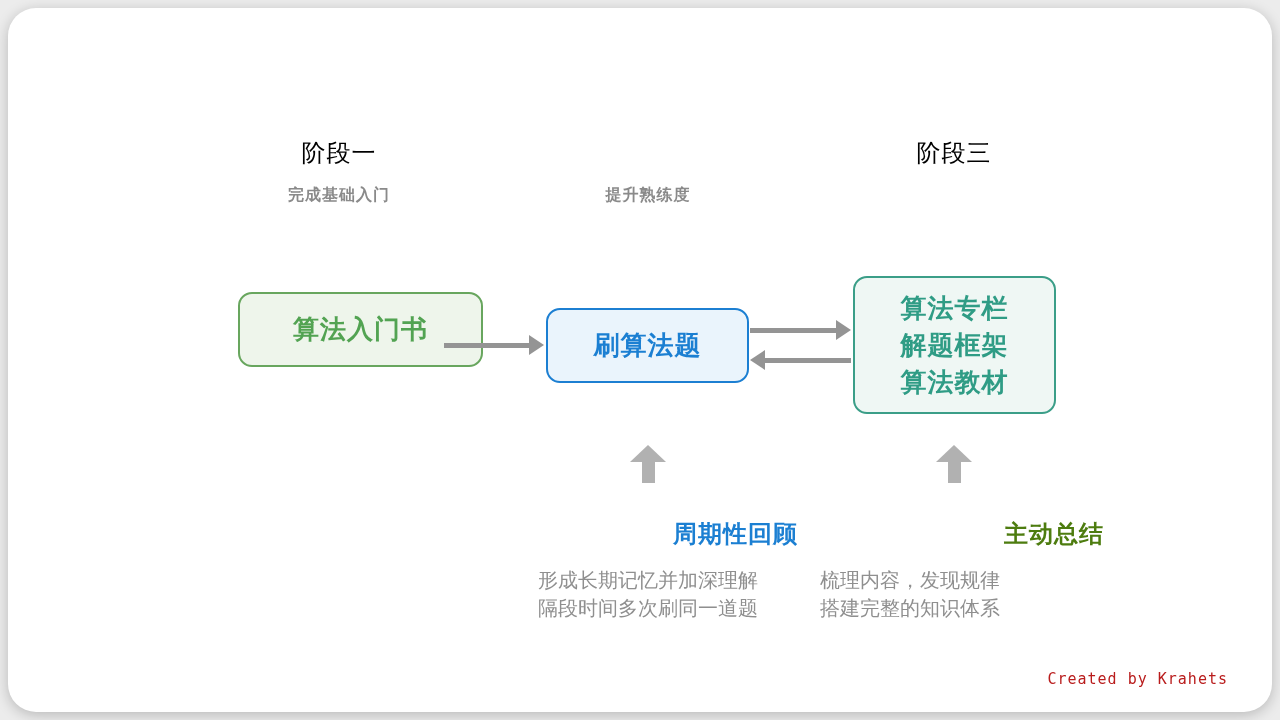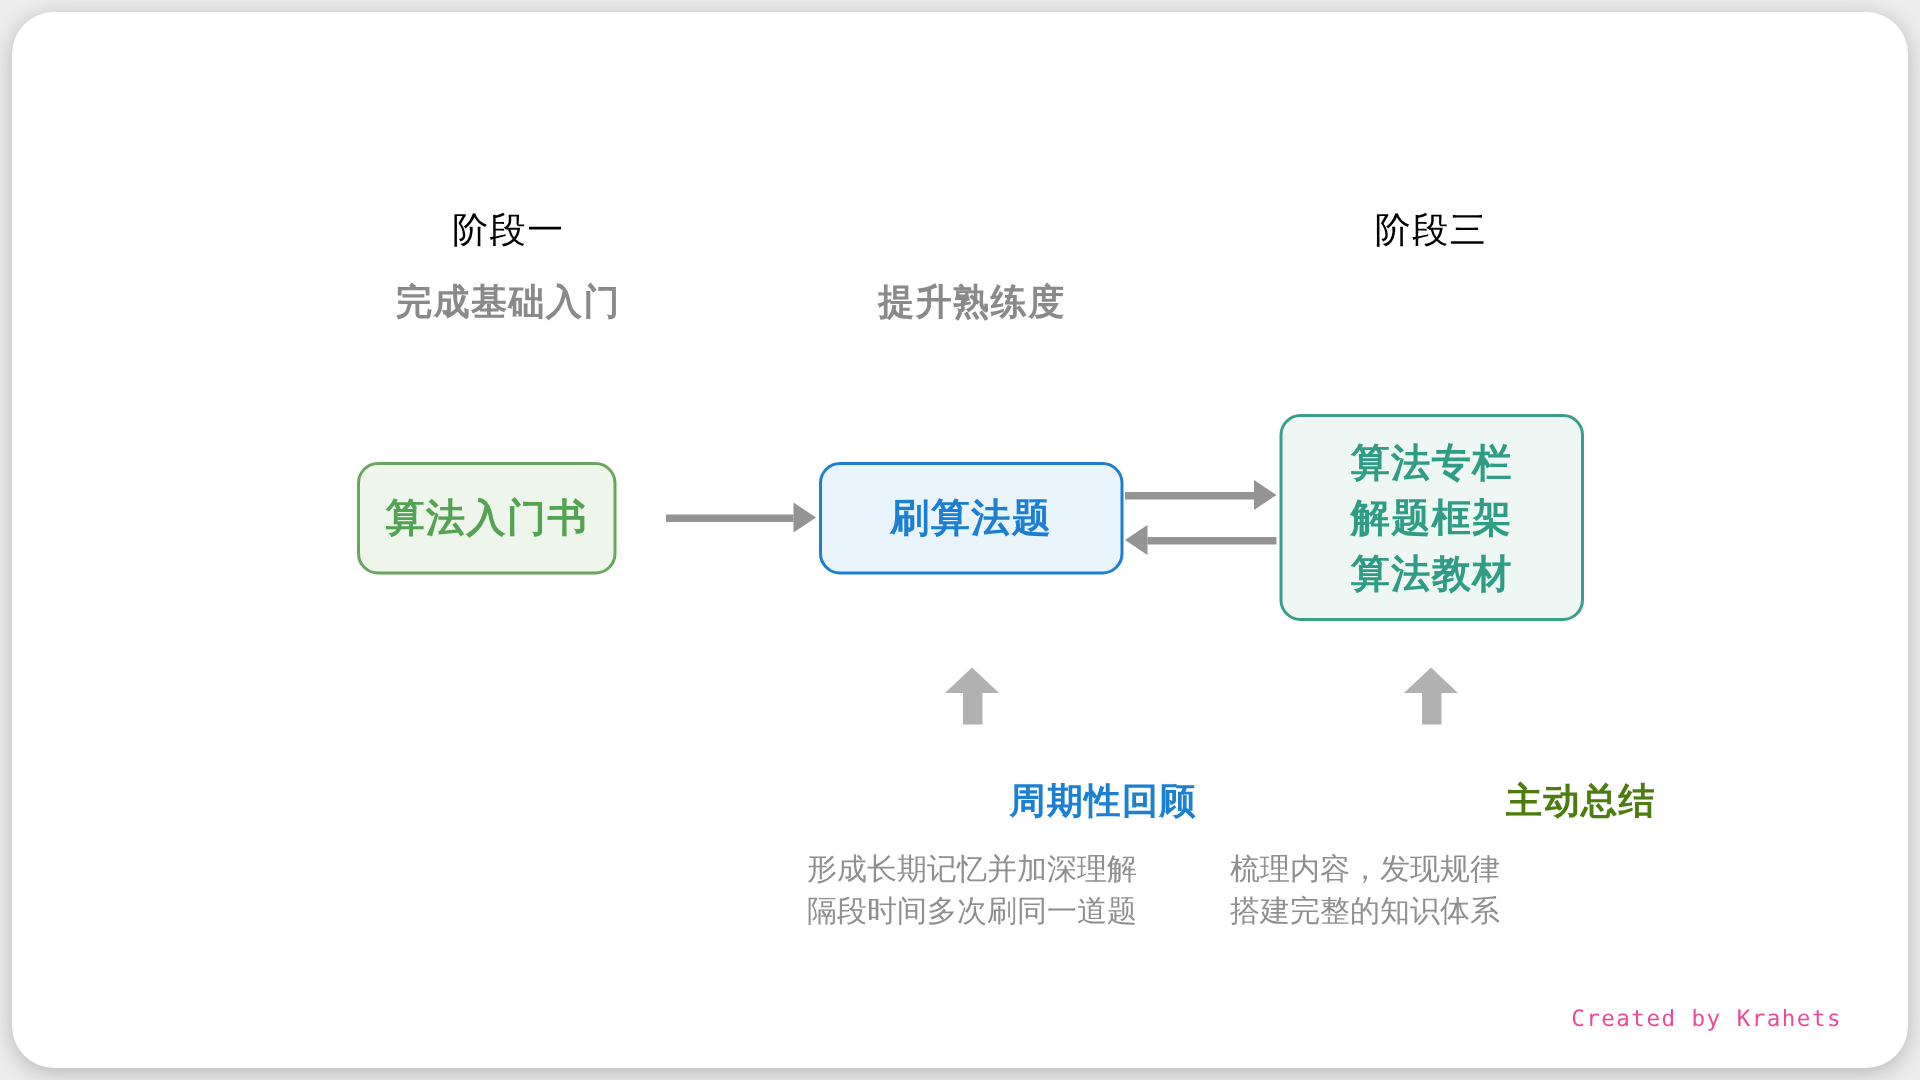--- a/index.html
+++ b/index.html
@@ -18,39 +18,39 @@
   }
   .abs { position: absolute; }
 
   
   .stage-label {
     width: 300px; text-align: center;
     font-size: 24px; color: #000000; letter-spacing: 1px;
   }
   .stage-sub {
     width: 300px; text-align: center;
-    font-size: 24px; font-weight: bold; color: #8a8a8a; letter-spacing: 1px;
+    font-size: 16px; font-weight: bold; color: #8a8a8a; letter-spacing: 1px;
   }
   .c1 { left: 181px; } .c2 { left: 490px; } .c3 { left: 796px; }
   .row-label { top: 129px; } .row-sub { top: 177px; }
 
   
   .node {
     box-sizing: border-box;
     border-radius: 14px;
     border: 2.5px solid;
     display: flex; flex-direction: column;
     align-items: center; justify-content: center;
     font-weight: bold; font-size: 26px; letter-spacing: 1px;
   }
   .node .node-line { line-height: 37px; }
   .node.green { border-color: #68a65e; background: #eef5eb; color: #52a352; }
   .node.blue  { border-color: #1c7fd2; background: #eaf4fc; color: #1b7fd2; }
   .node.teal  { border-color: #3b9e88; background: #eff7f4; color: #2f9c85; }
-  .n1 { left: 230px; top: 300px; width: 173px; height: 75px; border-radius: 14px; }
+  .n1 { left: 230px; top: 284px; width: 245px; height: 75px; border-radius: 14px; }
   .n2 { left: 538px; top: 300px; width: 203px; height: 75px; }
   .n3 { left: 845px; top: 268px; width: 203px; height: 138px; }
 
   
   .harrow { display: flex; align-items: center; height: 26px; }
   .harrow .shaft { flex: 1; height: 5px; background: #949494; }
   .harrow .head-right {
     width: 0; height: 0;
     border-left: 15px solid #949494;
     border-top: 10px solid transparent;
@@ -92,21 +92,21 @@
   .anno-desc {
     width: 340px; text-align: center;
     font-size: 20px; line-height: 28px; color: #8f8f8f;
     top: 558px;
   }
   .d1 { left: 470px; } .d2 { left: 732px; }
 
   .credit {
     right: 44px; bottom: 24px;
     font-family: "DejaVu Sans Mono", "Liberation Mono", monospace;
-    font-size: 15px; color: #ec4899; letter-spacing: 1px;
+    font-size: 15px; color: #b91c1c; letter-spacing: 1px;
   }
 </style>
 </head>
 <body>
 
 <div class="canvas">
   <div class="card">
 
     <div class="abs stage-label c1 row-label">阶段一</div>
     <div class="abs stage-sub c1 row-sub">完成基础入门</div>

